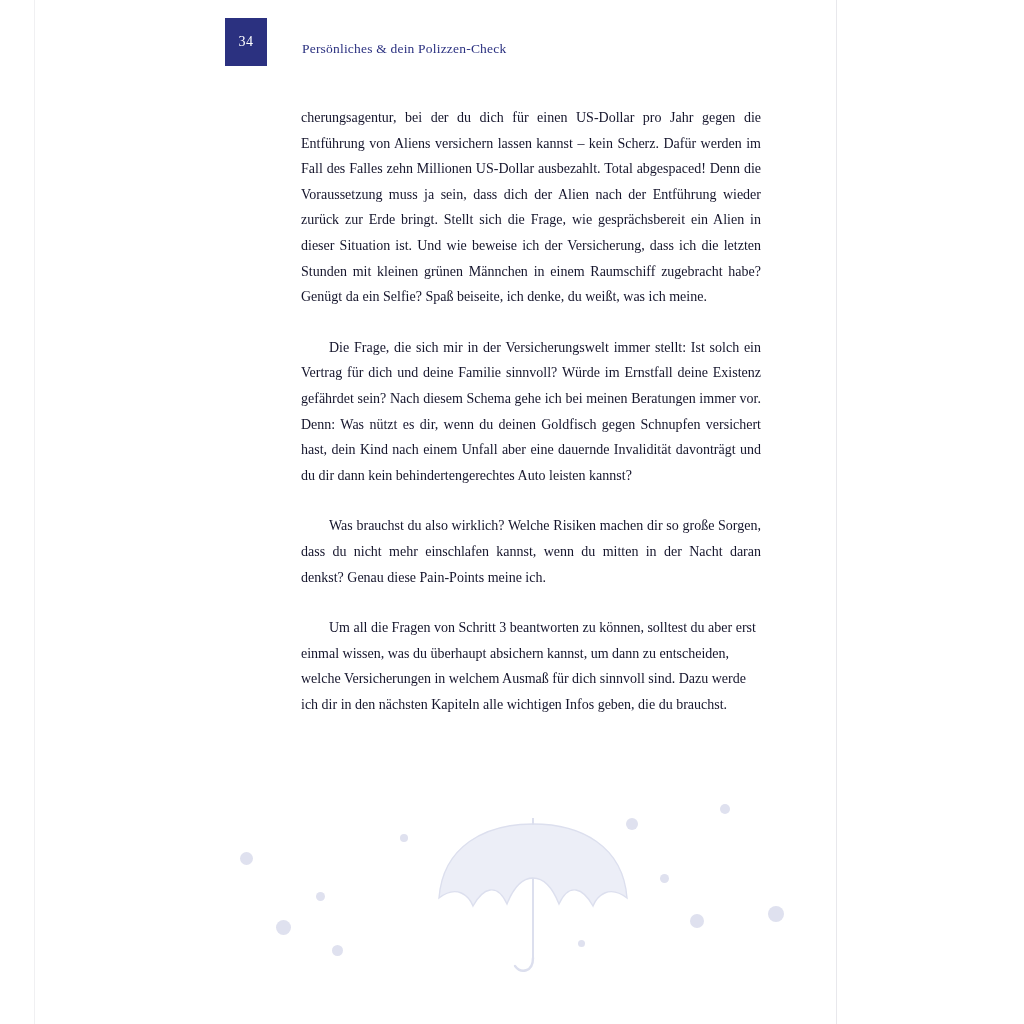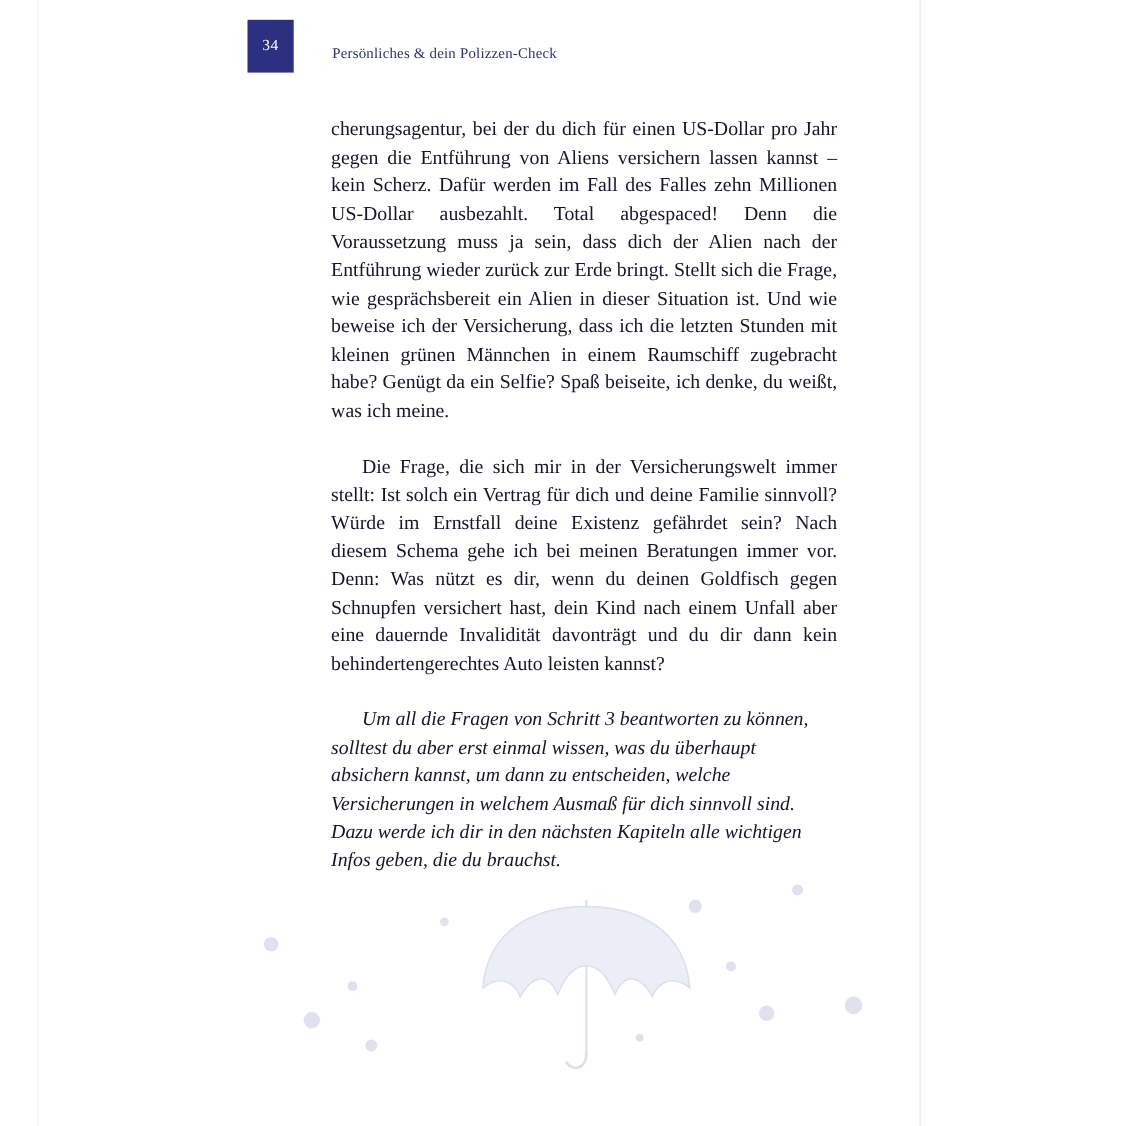--- a/index.html
+++ b/index.html
@@ -67,36 +67,35 @@
   }
 
   
   .textblock {
     position: absolute;
     left: 301px;
     top: 105px;
     width: 460px;
     color: #14142b;
     font-family: "Liberation Serif", serif;
-    font-size: 18px;
+    font-size: 14px;
     line-height: 25.6px;
     text-align: justify;
     text-justify: inter-word;
     hyphens: manual;
   }
   .textblock p {
     margin: 0;
   }
   .textblock p + p {
     text-indent: 28px;
     margin-top: 25px;
   }
   .textblock p:last-child {
     text-align: left;
-    font-style: italic;
   }
 
   
   .illustration {
     position: absolute;
     left: 228px;
     top: 790px;
     width: 580px;
     height: 200px;
   }
@@ -123,20 +122,21 @@
 
   <div class="folio-box">
     <span>34</span>
   </div>
 
   <div class="running-head">Persönliches &amp; dein Polizzen-Check</div>
 
   <div class="textblock">
     <p>cherungsagentur, bei der du dich für einen US-Dollar pro Jahr gegen die Entführung von Aliens versichern lassen kannst – kein Scherz. Dafür werden im Fall des Falles zehn Millionen US-Dollar ausbezahlt. Total abgespaced! Denn die Voraussetzung muss ja sein, dass dich der Alien nach der Entführung wieder zurück zur Erde bringt. Stellt sich die Frage, wie gesprächsbereit ein Alien in dieser Situation ist. Und wie beweise ich der Versicherung, dass ich die letzten Stunden mit kleinen grünen Männchen in einem Raumschiff zugebracht habe? Genügt da ein Selfie? Spaß beiseite, ich denke, du weißt, was ich meine.</p>
     <p>Die Frage, die sich mir in der Versicherungswelt immer stellt: Ist solch ein Vertrag für dich und deine Familie sinnvoll? Würde im Ernstfall deine Existenz gefährdet sein? Nach diesem Schema gehe ich bei meinen Beratungen immer vor. Denn: Was nützt es dir, wenn du deinen Goldfisch gegen Schnupfen versichert hast, dein Kind nach einem Unfall aber eine dauernde Invalidität davonträgt und du dir dann kein behindertengerechtes Auto leisten kannst?</p>
+    <p>Was brauchst du also wirklich? Welche Risiken machen dir so große Sorgen, dass du nicht mehr einschlafen kannst, wenn du mitten in der Nacht daran denkst? Genau diese Pain-Points meine ich.</p>
     <p>Um all die Fragen von Schritt 3 beantworten zu können, solltest du aber erst einmal wissen, was du überhaupt absichern kannst, um dann zu entscheiden, welche Versicherungen in welchem Ausmaß für dich sinnvoll sind. Dazu werde ich dir in den nächsten Kapiteln alle wichtigen Infos geben, die du brauchst.</p>
   </div>
 
   <div class="illustration">
     <div class="dot" style="left:12px; top:62px; width:13px; height:13px;"></div>
     <div class="dot" style="left:48px; top:130px; width:15px; height:15px;"></div>
     <div class="dot" style="left:88px; top:102px; width:9px; height:9px;"></div>
     <div class="dot" style="left:104px; top:155px; width:11px; height:11px;"></div>
     <div class="dot" style="left:172px; top:44px; width:8px; height:8px;"></div>
     <div class="dot" style="left:398px; top:28px; width:12px; height:12px;"></div>

